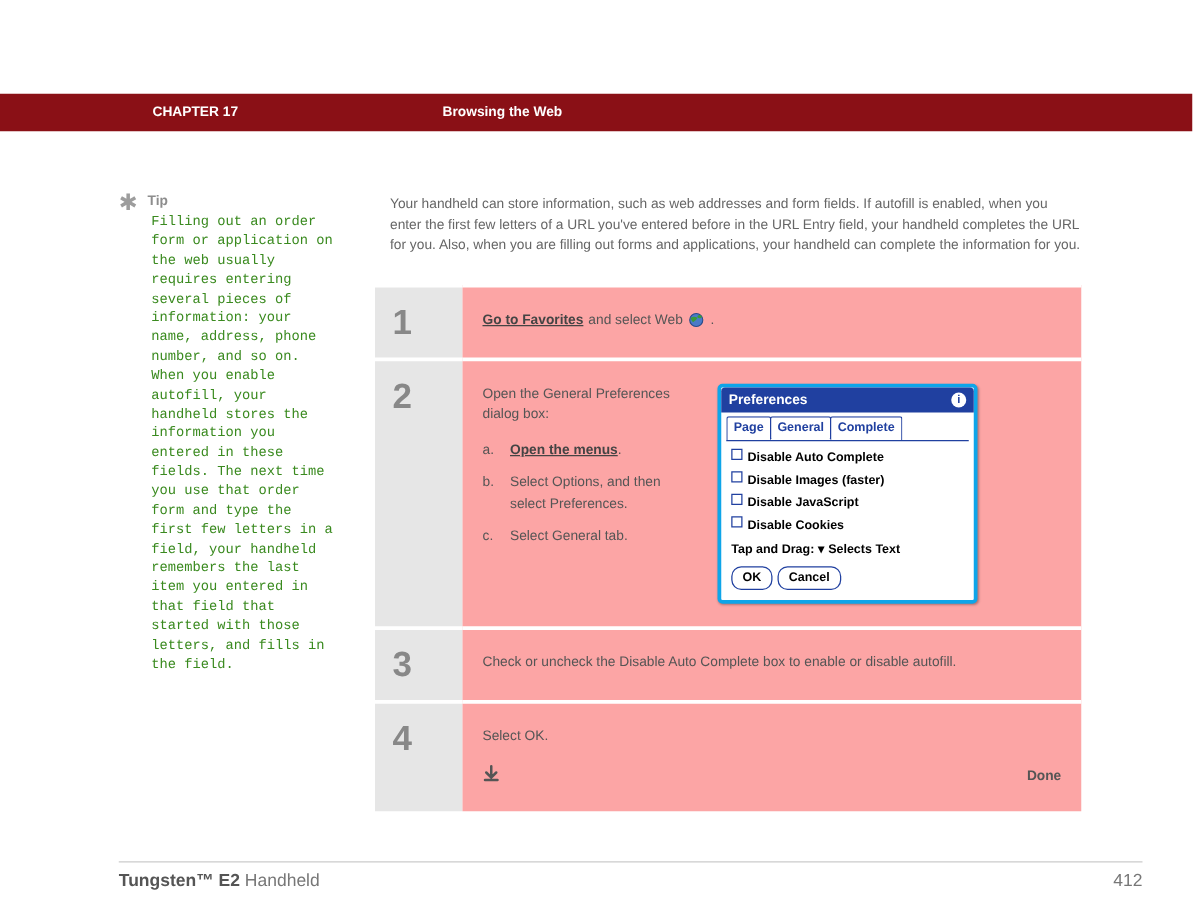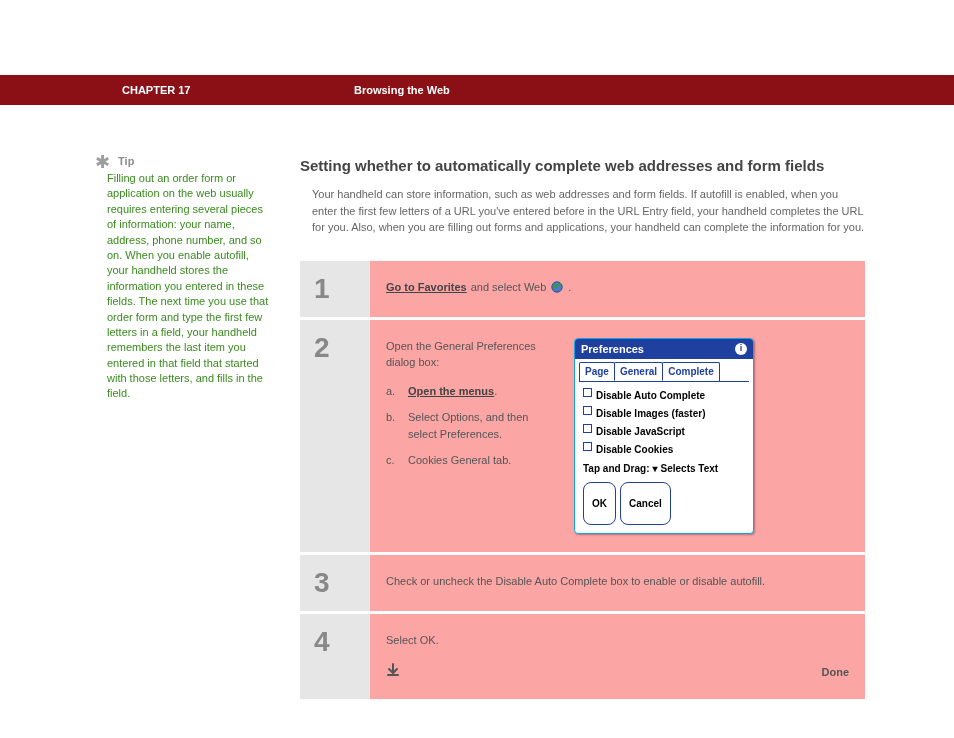--- a/index.html
+++ b/index.html
@@ -9,54 +9,54 @@
   .header-inner { margin-left: 122px; display: flex; align-items: center; color: #fff; font-size: 11px; }
   .chapter-label { font-weight: bold; width: 232px; }
   .chapter-title { font-weight: bold; }
   
   .page-body { display: flex; margin-left: 95px; margin-top: 50px; }
   
   .sidebar { width: 205px; padding-right: 30px; }
   .tip-row { display: flex; align-items: flex-start; gap: 8px; }
   .asterisk { color: #9d9d9d; font-size: 18px; line-height: 14px; }
   .tip-label { font-weight: bold; color: #8d8d8d; font-size: 11px; }
-  .tip-text { color: #3a8a1f; font-size: 11px; line-height: 1.4; margin-left: 12px; margin-top: 2px; }
+  .tip-text { color: #3a8a1f; font-size: 11px; line-height: 1.4; margin-left: 26px; margin-top: 2px; font-family: Liberation Mono, monospace; }
   
   .main { width: 565px; }
   .section-title { font-size: 15px; font-weight: bold; color: #444; line-height: 1.4; margin-bottom: 10px; }
   .intro-text { font-size: 11px; color: #666; line-height: 1.5; margin-bottom: 22px; margin-left: 12px; }
   
   .step-table { border-collapse: collapse; width: 100%; }
   .step-table tr { border-top: 3px solid #fff; }
   .step-num-cell { background: #e6e6e6; width: 70px; vertical-align: top; padding: 12px 14px; }
   .step-num { font-size: 28px; font-weight: bold; color: #888; font-family: Arial, sans-serif; }
   .step-body-cell { background: #fca5a5; padding: 18px 16px; vertical-align: top; font-size: 11px; color: #555; line-height: 1.5; }
   
   .step1-body { display: flex; align-items: center; gap: 4px; }
   .link-style { color: #444; font-weight: bold; text-decoration: underline; }
   
   .step2-wrap { display: flex; gap: 20px; align-items: flex-start; }
   .step2-text { flex: 0 0 168px; }
   .sublist { margin-top: 12px; }
   .sub-item { display: flex; gap: 8px; margin-bottom: 10px; }
   .sub-letter { flex: 0 0 14px; }
   
-  .palm-window { background: #fff; border: 1px solid #0ea5e9; border-radius: 4px; width: 180px; font-family: Arial, sans-serif; box-shadow: 1px 1px 2px rgba(0,0,0,0.3); }
+  .palm-window { background: #fff; border: 3px solid #0ea5e9; border-radius: 4px; width: 208px; font-family: Arial, sans-serif; box-shadow: 1px 1px 2px rgba(0,0,0,0.3); }
   .palm-titlebar { background: #2040a0; color: #fff; font-weight: bold; font-size: 11px; padding: 2px 6px; border-radius: 3px 3px 0 0; display:flex; justify-content:space-between; align-items:center; }
   .palm-info { background:#fff; color:#2040a0; border-radius:50%; width:12px; height:12px; display:flex; align-items:center; justify-content:center; font-size:9px; font-weight:bold; }
   .palm-tabs { display: flex; padding: 3px 4px 0 4px; gap:0; }
   .ptab { border:1px solid #2040a0; border-bottom:none; font-size:10px; padding:1px 5px; font-weight:bold; color:#2040a0; background:#fff; border-radius:2px 2px 0 0; margin-right:-1px;}
   .ptab.active { background:#fff; border-bottom:1px solid #fff; position:relative; z-index:2;}
   .ptab.inactive { background:#fff; }
   .palm-panel { border-top:1px solid #2040a0; margin:0 4px 4px 4px; padding:6px 4px 4px 4px; }
   .palm-check { display:flex; align-items:flex-start; gap:4px; font-size:10px; font-weight:bold; color:#000; margin-bottom:3px; }
   .cbox { width:9px; height:9px; border:1px solid #2040a0; flex-shrink:0; }
   .palm-drag { font-size:10px; font-weight:bold; color:#000; margin-top:4px; display:flex; align-items:center; gap:3px;}
   .palm-btns { margin-top:6px; display:flex; gap:4px; }
-  .pbtn { border:1px solid #2040a0; border-radius:8px; font-size:10px; font-weight:bold; padding:13px 8px; color:#000; background:#fff;}
+  .pbtn { border:1px solid #2040a0; border-radius:8px; font-size:10px; font-weight:bold; padding:1px 8px; color:#000; background:#fff;}
   
   .done-row { display:flex; align-items:center; gap:8px; margin-top:14px; font-weight:bold; color:#555;justify-content:space-between;}
   .done-arrow { display:inline-block; }
   
   .footer { border-top: 1px solid #ccc; margin: 40px 40px 0 95px; padding-top: 6px; display:flex; justify-content:space-between; font-size:14px; color:#777; }
   .footer-left b { color:#555; }
   
   .web-icon { display:inline-block; width:14px; height:14px; vertical-align:middle; }
 </style>
 </head>
@@ -72,21 +72,20 @@
 <div class="page-body">
   <aside class="sidebar">
     <div class="tip-row">
       <span class="asterisk">✱</span>
       <span class="tip-label">Tip</span>
     </div>
     <div class="tip-text">Filling out an order form or application on the web usually requires entering several pieces of information: your name, address, phone number, and so on. When you enable autofill, your handheld stores the information you entered in these fields. The next time you use that order form and type the first few letters in a field, your handheld remembers the last item you entered in that field that started with those letters, and fills in the field.</div>
   </aside>
 
   <main class="main">
-    <h2 class="section-title">Setting whether to automatically complete web addresses and form fields</h2>
     <p class="intro-text">Your handheld can store information, such as web addresses and form fields. If autofill is enabled, when you enter the first few letters of a URL you've entered before in the URL Entry field, your handheld completes the URL for you. Also, when you are filling out forms and applications, your handheld can complete the information for you.</p>
 
     <table class="step-table">
       <tbody>
           <tr>
         <td class="step-num-cell">
               <div class="step-num">1</div>
             </td>
         <td class="step-body-cell">
           <div class="step1-body">
@@ -115,21 +114,21 @@
                 <div class="sub-item">
                   <span class="sub-letter">a.</span>
                   <span><a href="#" class="link-style">Open the menus</a><span>.</span></span>
                 </div>
                 <div class="sub-item">
                   <span class="sub-letter">b.</span>
                   <span>Select Options, and then select Preferences.</span>
                 </div>
                 <div class="sub-item">
                   <span class="sub-letter">c.</span>
-                  <span>Cookies General tab.</span>
+                  <span>Select General tab.</span>
                 </div>
               </div>
             </div>
             <div class="palm-window">
               <div class="palm-titlebar">
                 <span>Preferences</span>
                 <span class="palm-info">i</span>
               </div>
               <div class="palm-tabs">
                 <div class="ptab inactive">Page</div>

